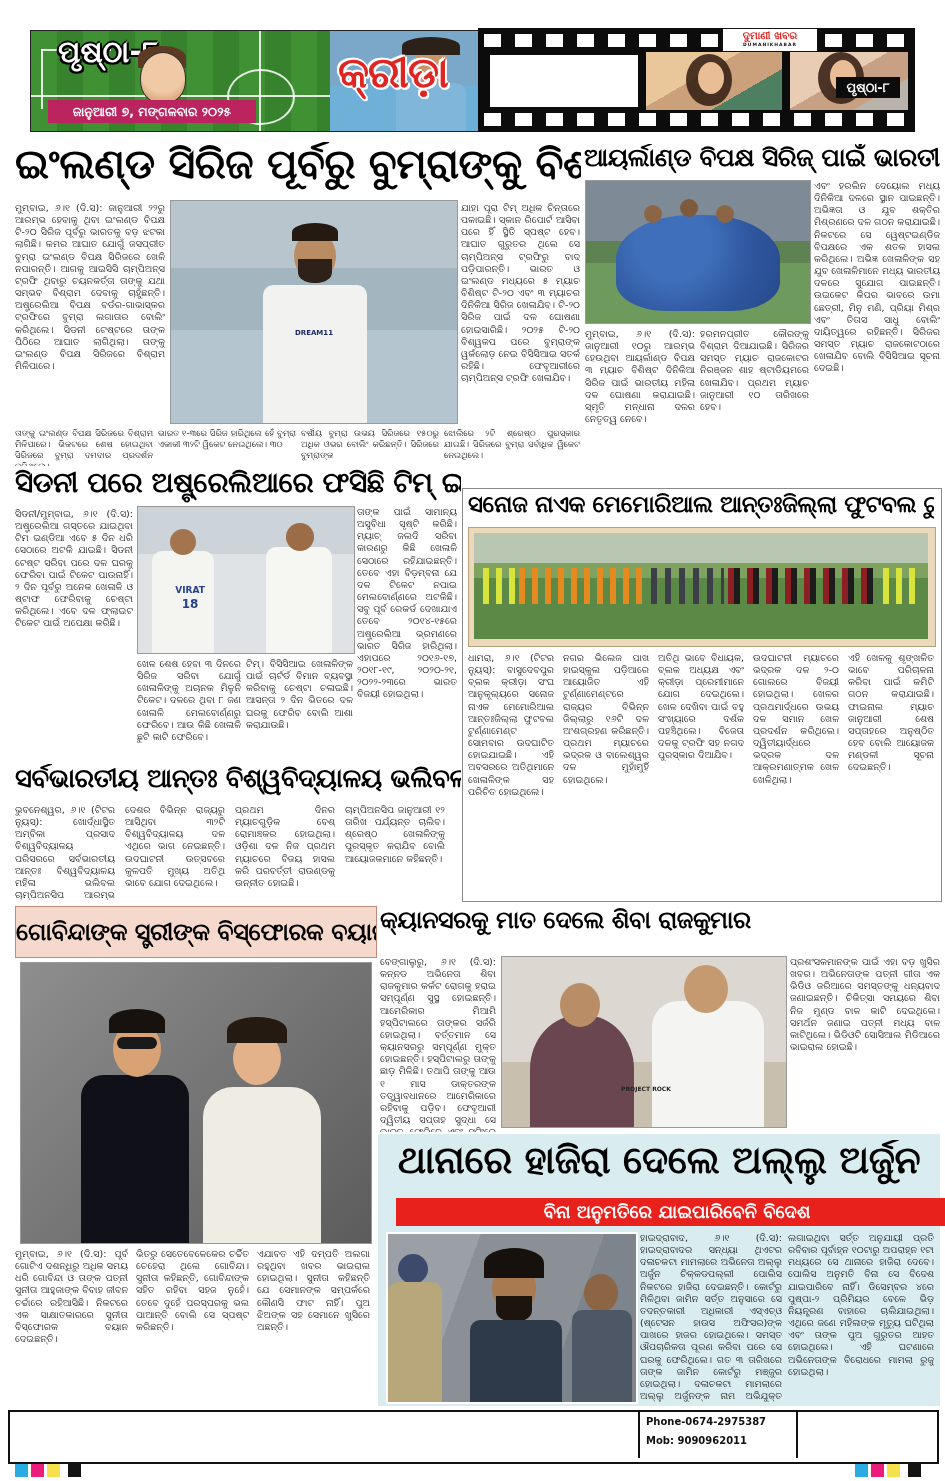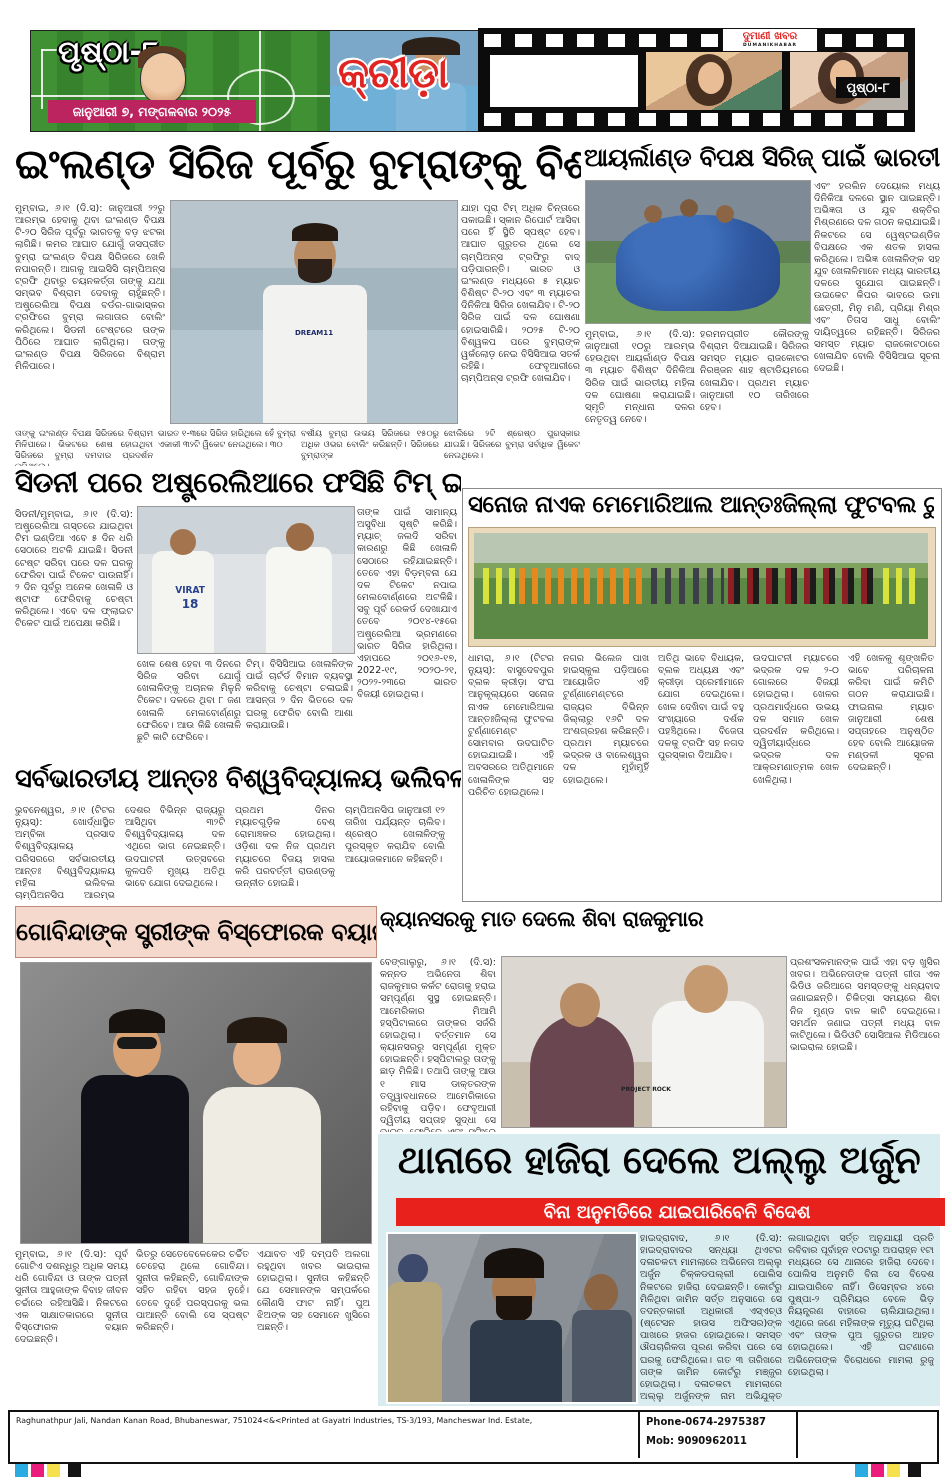--- a/index.html
+++ b/index.html
@@ -151,21 +151,21 @@
     <div class="col" style="left:15px;top:508px;width:118px;height:252px;">ସିଡନୀ/ମୁମ୍ବାଇ, ୬।୧ (ଦି.ସ): ଅଷ୍ଟ୍ରେଲିଆ ଗସ୍ତରେ ଯାଇଥିବା ଟିମ ଇଣ୍ଡିଆ ଏବେ ୫ ଦିନ ଧରି ସେଠାରେ ଅଟକି ଯାଇଛି। ସିଡନୀ ଟେଷ୍ଟ ସରିବା ପରେ ଦଳ ଘରକୁ ଫେରିବା ପାଇଁ ଟିକେଟ ପାଉନାହିଁ। ୨ ଦିନ ପୂର୍ବରୁ ଅନେକ ଖେଳାଳି ଓ ଷ୍ଟାଫ ଫେରିବାକୁ ଚେଷ୍ଟା କରିଥିଲେ। ଏବେ ଦଳ ଫ୍ଲାଇଟ ଟିକେଟ ପାଇଁ ଅପେକ୍ଷା କରିଛି।</div>
     <div class="photo" style="left:137px;top:506px;width:216px;height:146px;border:1px solid #999;
          background:linear-gradient(#ccd4d9 0 32%,#dfe3e6 32%);">
       <div class="torso" style="left:14px;top:44px;width:62px;height:102px;background:#f4f4f1;"></div>
       <div class="head" style="left:32px;top:22px;width:26px;height:26px;background:#a3744e;"></div>
       <div class="torso" style="left:128px;top:40px;width:66px;height:106px;background:#f6f6f3;"></div>
       <div class="head" style="left:148px;top:16px;width:28px;height:28px;background:#9c6c46;"></div>
       <div class="jersey-text" style="top:78px;left:-56px;width:216px;font-size:9px;color:#27408b;">VIRAT</div>
       <div class="jersey-text" style="top:90px;left:-56px;width:216px;font-size:12px;color:#27408b;">18</div>
     </div>
-    <div class="col" style="left:357px;top:506px;width:100px;height:254px;">ତାଙ୍କ ପାଇଁ ସାମାନ୍ୟ ଅସୁବିଧା ସୃଷ୍ଟି କରିଛି। ମ୍ୟାଚ୍ ଜଲଦି ସରିବା କାରଣରୁ କିଛି ଖେଳାଳି ସେଠାରେ ରହିଯାଇଛନ୍ତି। ତେବେ ଏହା ବିଡ଼ମ୍ବନା ଯେ ଦଳ ଟିକେଟ ନପାଇ ମେଲବୋର୍ଣ୍ଣରେ ଅଟକିଛି। ସବୁ ପୂର୍ବ ରେକର୍ଡ ଦେଖାଯାଏ ତେବେ ୨୦୧୪-୧୫ରେ ଅଷ୍ଟ୍ରେଲିଆ ଭ୍ରମଣରେ ଭାରତ ସିରିଜ ହାରିଥିଲା। ଏହାପରେ ୨୦୧୬-୧୭, 2022-୧୯, ୨୦୨୦-୨୧, ୨୦୨୨-୨୩ରେ ଭାରତ ବିଜୟୀ ହୋଇଥିଲା।</div>
+    <div class="col" style="left:357px;top:506px;width:100px;height:254px;">ତାଙ୍କ ପାଇଁ ସାମାନ୍ୟ ଅସୁବିଧା ସୃଷ୍ଟି କରିଛି। ମ୍ୟାଚ୍ ଜଲଦି ସରିବା କାରଣରୁ କିଛି ଖେଳାଳି ସେଠାରେ ରହିଯାଇଛନ୍ତି। ତେବେ ଏହା ବିଡ଼ମ୍ବନା ଯେ ଦଳ ଟିକେଟ ନପାଇ ମେଲବୋର୍ଣ୍ଣରେ ଅଟକିଛି। ସବୁ ପୂର୍ବ ରେକର୍ଡ ଦେଖାଯାଏ ତେବେ ୨୦୧୪-୧୫ରେ ଅଷ୍ଟ୍ରେଲିଆ ଭ୍ରମଣରେ ଭାରତ ସିରିଜ ହାରିଥିଲା। ଏହାପରେ ୨୦୧୬-୧୭, ୨୦୧୮-୧୯, ୨୦୨୦-୨୧, ୨୦୨୨-୨୩ରେ ଭାରତ ବିଜୟୀ ହୋଇଥିଲା।</div>
     <div class="col" style="left:137px;top:658px;width:104px;height:102px;">ଖେଳ ଶେଷ ହେବା ୩ ଦିନରେ ସିରିଜ ସରିବା ଯୋଗୁଁ ଖେଳାଳିଙ୍କୁ ଅଚାନକ ମିଳୁନି ଟିକେଟ। ଦଳରେ ଥିବା ୮ ଜଣ ଖେଳାଳି ମେଲବୋର୍ଣ୍ଣରୁ ଫେରିବେ। ଆଉ କିଛି ଖେଳାଳି ଛୁଟି କାଟି ଫେରିବେ।</div>
     <div class="col" style="left:246px;top:658px;width:107px;height:102px;">ଟିମ୍। ବିସିସିଆଇ ଖେଳାଳିଙ୍କ ପାଇଁ ଚାର୍ଟର୍ଡ ବିମାନ ବ୍ୟବସ୍ଥା କରିବାକୁ ଚେଷ୍ଟା ଚଳାଇଛି। ଆସନ୍ତା ୨ ଦିନ ଭିତରେ ଦଳ ଘରକୁ ଫେରିବ ବୋଲି ଆଶା କରାଯାଉଛି।</div>
   </div>
 
   <div>
     <div class="football-box"></div>
     <div class="headline" style="left:468px;top:492px;width:466px;height:32px;font-size:23px;text-align:center;">ସନୋଜ ନାଏକ ମେମୋରିଆଲ ଆନ୍ତଃଜିଲ୍ଲା ଫୁଟବଲ ଟୁର୍ଣ୍ଣାମେଣ୍ଟ ଉଦଘାଟିତ</div>
     <div class="photo-frame">
       <div class="photo" style="left:5px;top:5px;width:454px;height:106px;
            background:linear-gradient(#b9c6b2 0 28%,#7fa35f 28% 42%,#5c8a46 42%);">
@@ -204,21 +204,21 @@
       <div class="torso" style="left:182px;top:124px;width:118px;height:156px;background:#efece4;border-radius:30px 30px 0 0;"></div>
       <div class="head" style="left:212px;top:68px;width:48px;height:54px;background:#e3b18a;"></div>
       <div class="fig" style="left:206px;top:54px;width:60px;height:26px;border-radius:50% 50% 0 0;background:#241a12;"></div>
     </div>
     <div class="col" style="left:15px;top:1248px;width:113px;height:180px;">ମୁମ୍ବାଇ, ୬।୧ (ଦି.ସ): ପୂର୍ବ ଗୋଟିଏ ଦଶନ୍ଧିରୁ ଅଧିକ ସମୟ ଧରି ଗୋବିନ୍ଦା ଓ ତାଙ୍କ ପତ୍ନୀ ସୁନୀତା ଆହୁଜାଙ୍କ ବିବାହ ଜୀବନ ଚର୍ଚ୍ଚାରେ ରହିଆସିଛି। ନିକଟରେ ଏକ ସାକ୍ଷାତକାରରେ ସୁନୀତା ବିସ୍ଫୋରକ ବୟାନ ଦେଇଛନ୍ତି।</div>
     <div class="col" style="left:136px;top:1248px;width:113px;height:180px;">ଭିତରୁ ସେତେବେଳେକେର ଚର୍ଚ୍ଚିତ ଚେହେରା ଥିଲେ ଗୋବିନ୍ଦା। ସୁନୀତା କହିଛନ୍ତି, ଗୋବିନ୍ଦାଙ୍କ ସହିତ ରହିବା ସହଜ ନୁହେଁ। ତେବେ ଦୁହେଁ ପରସ୍ପରକୁ ଭଲ ପାଆନ୍ତି ବୋଲି ସେ ସ୍ପଷ୍ଟ କରିଛନ୍ତି।</div>
     <div class="col" style="left:257px;top:1248px;width:113px;height:180px;">ଏଯାବତ ଏହି ଦମ୍ପତି ଅଲଗା ରହୁଥିବା ଖବର ଭାଇରାଲ ହୋଇଥିଲା। ସୁନୀତା କହିଛନ୍ତି ଯେ ସେମାନଙ୍କ ସମ୍ପର୍କରେ କୌଣସି ଫାଟ ନାହିଁ। ପୁଅ ଝିଅଙ୍କ ସହ ସେମାନେ ଖୁସିରେ ଅଛନ୍ତି।</div>
   </div>
 
   <div>
-    <div class="headline" style="left:380px;top:908px;width:560px;height:42px;font-size:21px;">କ୍ୟାନସରକୁ ମାତ ଦେଲେ ଶିବା ରାଜକୁମାର</div>
+    <div class="headline" style="left:380px;top:908px;width:560px;height:42px;font-size:24px;">କ୍ୟାନସରକୁ ମାତ ଦେଲେ ଶିବା ରାଜକୁମାର</div>
     <div class="col" style="left:380px;top:956px;width:116px;height:176px;">ବେଙ୍ଗାଲୁରୁ, ୬।୧ (ଦି.ସ): କନ୍ନଡ ଅଭିନେତା ଶିବା ରାଜକୁମାର କର୍କଟ ରୋଗକୁ ହରାଇ ସମ୍ପୂର୍ଣ୍ଣ ସୁସ୍ଥ ହୋଇଛନ୍ତି। ଆମେରିକାର ମିଆମି ହସ୍ପିଟାଲରେ ତାଙ୍କର ସର୍ଜରି ହୋଇଥିଲା। ବର୍ତ୍ତମାନ ସେ କ୍ୟାନସରରୁ ସମ୍ପୂର୍ଣ୍ଣ ମୁକ୍ତ ହୋଇଛନ୍ତି। ହସ୍ପିଟାଲରୁ ତାଙ୍କୁ ଛାଡ଼ ମିଳିଛି। ତଥାପି ତାଙ୍କୁ ଆଉ ୧ ମାସ ଡାକ୍ତରଙ୍କ ତତ୍ତ୍ୱାବଧାନରେ ଆମେରିକାରେ ରହିବାକୁ ପଡ଼ିବ। ଫେବୃଆରୀ ଦ୍ୱିତୀୟ ସପ୍ତାହ ସୁଦ୍ଧା ସେ ଭାରତ ଫେରିବେ ଏବଂ ସୁଟିଂରେ ସାମିଲ ହେବେ।</div>
     <div class="photo" style="left:501px;top:956px;width:284px;height:170px;border:1px solid #999;
          background:linear-gradient(#dcd8d1 0 62%,#c9bfae 62%);">
       <div class="fig" style="left:28px;top:58px;width:104px;height:112px;border-radius:48% 48% 0 0;background:#6a4650;"></div>
       <div class="head" style="left:58px;top:26px;width:40px;height:44px;background:#b98e66;"></div>
       <div class="torso" style="left:150px;top:44px;width:112px;height:126px;background:#f4f4f2;border-radius:26px 26px 0 0;"></div>
       <div class="head" style="left:182px;top:8px;width:44px;height:48px;background:#c59a70;"></div>
       <div class="jersey-text" style="top:128px;left:36px;width:216px;font-size:6px;color:#222;">PROJECT ROCK</div>
     </div>
     <div class="col" style="left:790px;top:956px;width:150px;height:176px;">ପ୍ରଶଂସକମାନଙ୍କ ପାଇଁ ଏହା ବଡ଼ ଖୁସିର ଖବର। ଅଭିନେତାଙ୍କ ପତ୍ନୀ ଗୀତା ଏକ ଭିଡିଓ ଜରିଆରେ ସମସ୍ତଙ୍କୁ ଧନ୍ୟବାଦ ଜଣାଇଛନ୍ତି। ଚିକିତ୍ସା ସମୟରେ ଶିବା ନିଜ ମୁଣ୍ଡ ବାଳ କାଟି ଦେଇଥିଲେ। ସମର୍ଥନ ଜଣାଇ ପତ୍ନୀ ମଧ୍ୟ ବାଳ କାଟିଥିଲେ। ଭିଡିଓଟି ସୋସିଆଲ ମିଡିଆରେ ଭାଇରାଲ ହୋଇଛି।</div>
@@ -238,21 +238,20 @@
       <div class="torso" style="left:82px;top:86px;width:92px;height:82px;background:#2e3a4a;"></div>
       <div class="head" style="left:196px;top:40px;width:34px;height:38px;background:#8c6544;"></div>
       <div class="torso" style="left:184px;top:76px;width:60px;height:92px;background:#4d5766;"></div>
     </div>
     <div class="col" style="left:640px;top:1232px;width:142px;height:170px;">ହାଇଦ୍ରାବାଦ, ୬।୧ (ଦି.ସ): ହାଇଦ୍ରାବାଦର ସନ୍ଧ୍ୟା ଥିଏଟର ଦଳାଚକଟା ମାମଲାରେ ଅଭିନେତା ଅଲ୍ଲୁ ଅର୍ଜୁନ ଚିକ୍କଡପଲ୍ଲୀ ପୋଲିସ ନିକଟରେ ହାଜିରା ଦେଇଛନ୍ତି। କୋର୍ଟରୁ ମିଳିଥିବା ଜାମିନ ସର୍ତ୍ତ ଅନୁସାରେ ସେ ତଦନ୍ତକାରୀ ଅଧିକାରୀ ଏସ୍‌ଏଚ୍‌ଓ (ଷ୍ଟେସନ ହାଉସ ଅଫିସର)ଙ୍କ ପାଖରେ ହାଜର ହୋଇଥିଲେ। ସମସ୍ତ ଔପଚାରିକତା ପୂରଣ କରିବା ପରେ ସେ ଘରକୁ ଫେରିଥିଲେ। ଗତ ୩ ତାରିଖରେ ତାଙ୍କ ଜାମିନ କୋର୍ଟରୁ ମଞ୍ଜୁର ହୋଇଥିଲା। ଦଳାଚକଟା ମାମଲାରେ ଅଲ୍ଲୁ ଅର୍ଜୁନଙ୍କ ନାମ ଅଭିଯୁକ୍ତ ତାଲିକାରେ ଏକାଦଶ ସ୍ଥାନରେ ରହିଛି। କୋର୍ଟ</div>
     <div class="col" style="left:788px;top:1232px;width:146px;height:170px;">ଲଗାଇଥିବା ସର୍ତ୍ତ ଅନୁଯାୟୀ ପ୍ରତି ରବିବାର ପୂର୍ବାହ୍ନ ୧୦ଟାରୁ ଅପରାହ୍ନ ୧ଟା ମଧ୍ୟରେ ସେ ଥାନାରେ ହାଜିରା ଦେବେ। ପୋଲିସ ଅନୁମତି ବିନା ସେ ବିଦେଶ ଯାଇପାରିବେ ନାହିଁ। ଡିସେମ୍ବର ୪ରେ ପୁଷ୍ପା-୨ ପ୍ରିମିୟର ବେଳେ ଭିଡ଼ ନିୟନ୍ତ୍ରଣ ବାହାରେ ଚାଲିଯାଇଥିଲା। ଏଥିରେ ଜଣେ ମହିଳାଙ୍କ ମୃତ୍ୟୁ ଘଟିଥିଲା ଏବଂ ତାଙ୍କ ପୁଅ ଗୁରୁତର ଆହତ ହୋଇଥିଲେ। ଏହି ଘଟଣାରେ ଅଭିନେତାଙ୍କ ବିରୋଧରେ ମାମଲା ରୁଜୁ ହୋଇଥିଲା।</div>
   </div>
 
   <div class="foot-box">
     <div class="foot-cell1">
-      <div>Raghunathpur Jali, Nandan Kanan Road, Bhubaneswar, 751024&lt;&amp;&lt;Printed at Gayatri Industries, TS-3/193, Mancheswar Ind. Estate,</div>
     </div>
     <div class="foot-div1"></div>
     <div class="foot-div2"></div>
     <div class="foot-cell2">
       <div>Phone-0674-2975387</div>
       <div style="margin-top:8px;">Mob: 9090962011</div>
     </div>
   </div>
 
   <div class="reg" style="left:15px;background:#2aabe2;"></div>

